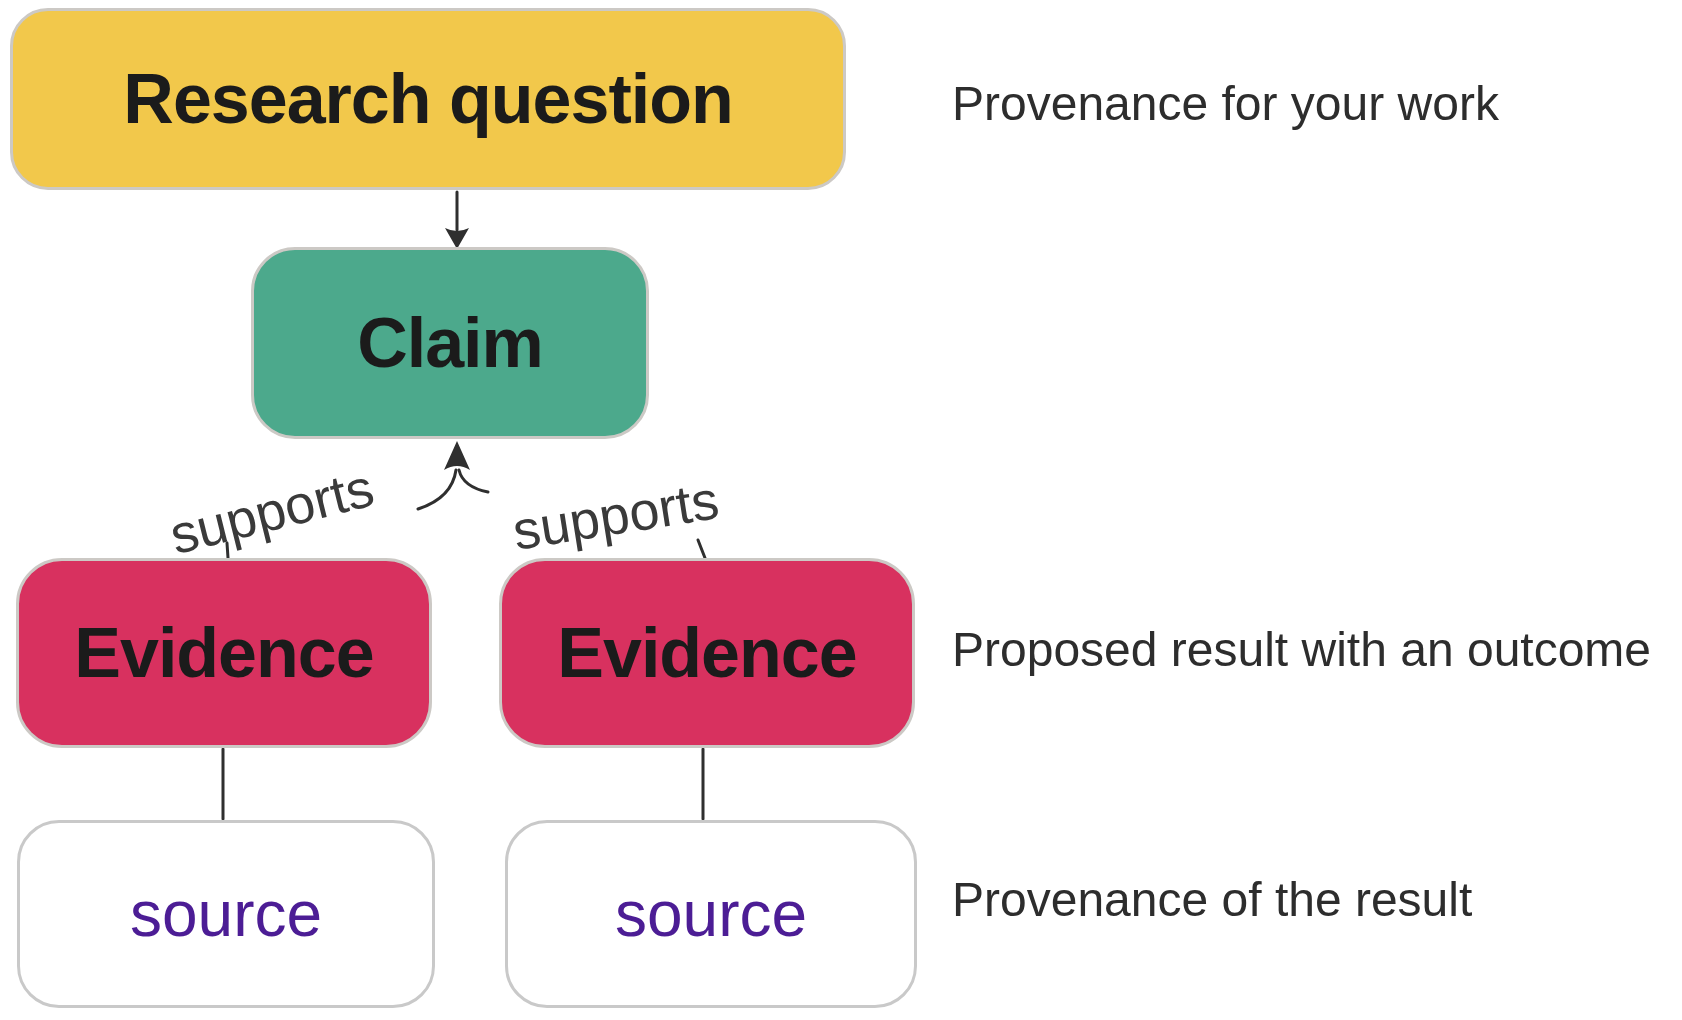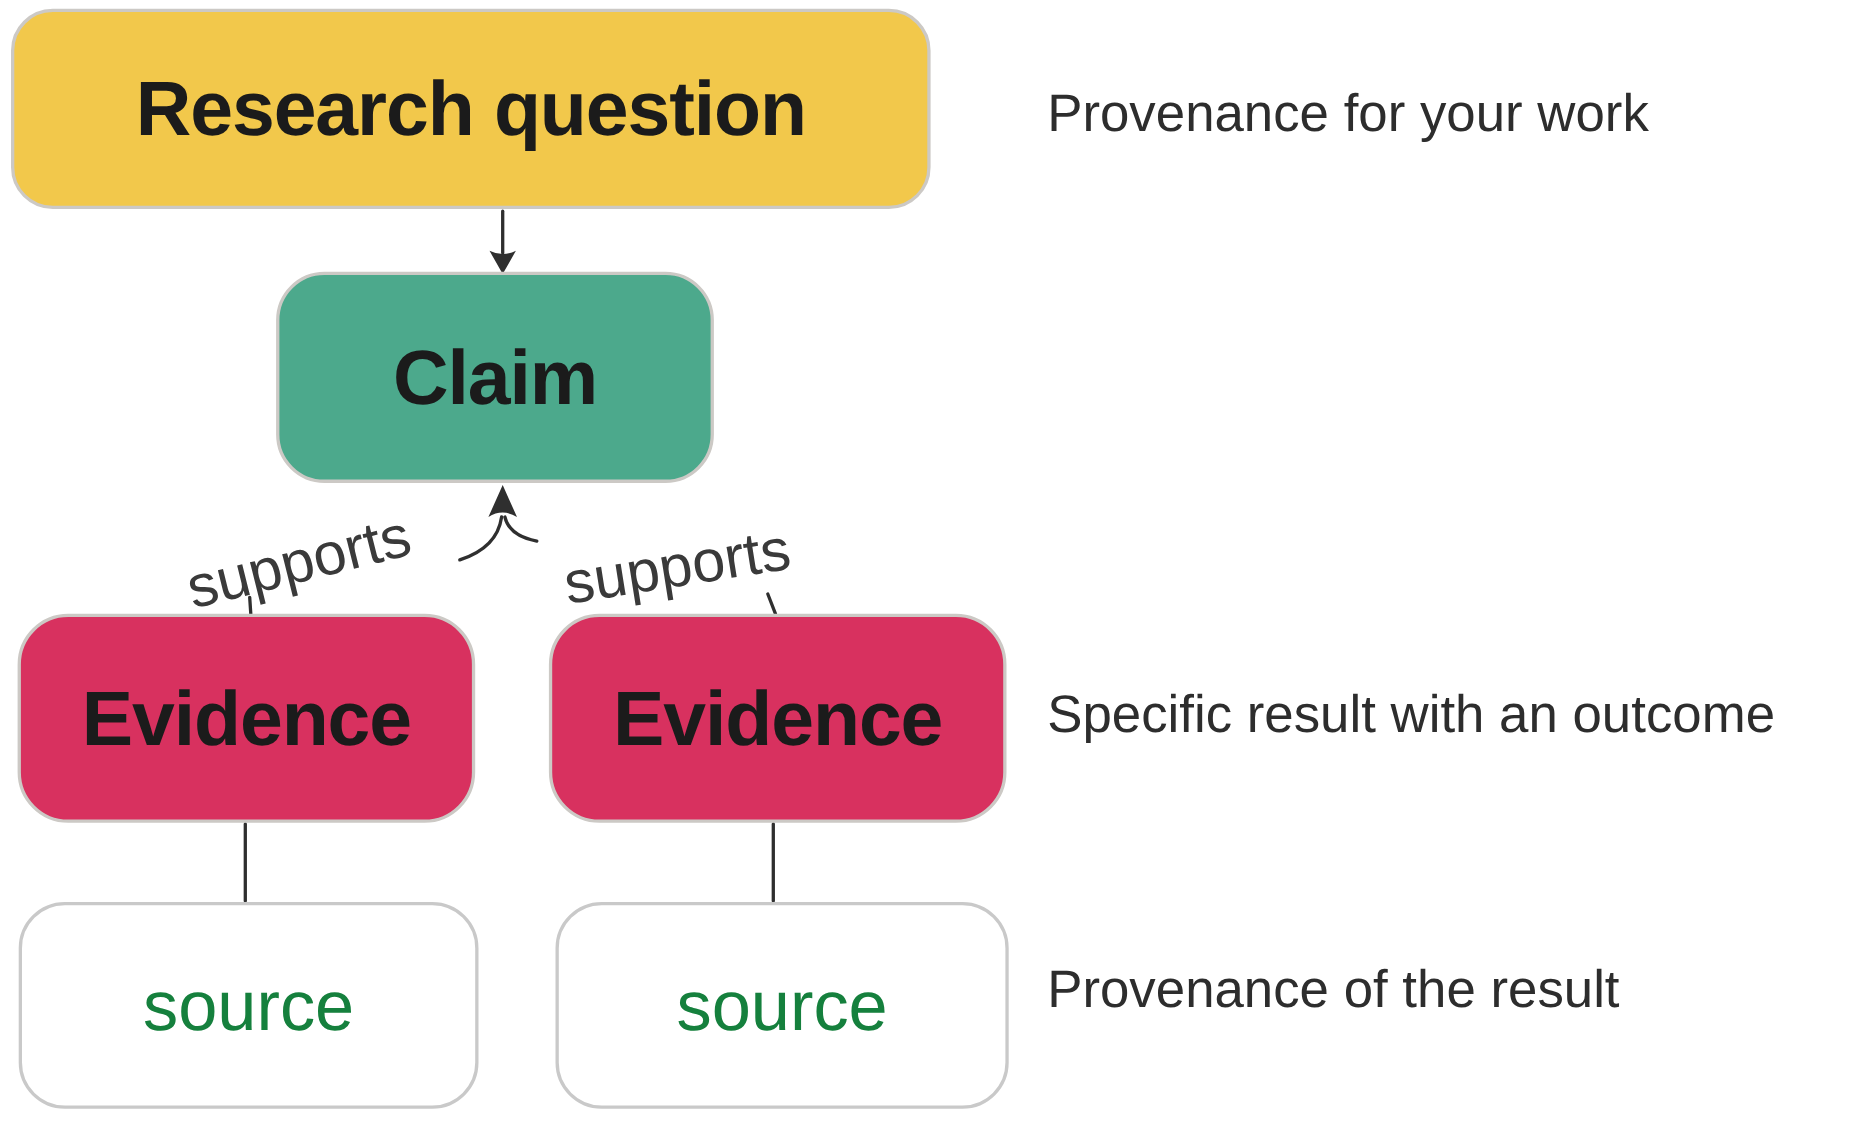--- a/index.html
+++ b/index.html
@@ -61,21 +61,21 @@
   }
   #source-node-right {
     left: 505px; top: 820px; width: 412px; height: 188px;
     background: var(--c-source-fill, #ffffff);
     border: 3px solid var(--c-source-border, #c9c9c9);
     border-radius: 42px;
   }
   .source-label {
     font-weight: 400;
     font-size: 64px;
-    color: #15803d;
+    color: #4c1d95;
     letter-spacing: 0px;
     white-space: nowrap;
   }
   .edge-label {
     position: absolute;
     font-size: 54px;
     font-weight: 400;
     color: #3a3a3a;
     white-space: nowrap;
   }
@@ -162,16 +162,16 @@
   </div>
 
   <div class="node" id="source-node-right">
     <span class="source-label">source</span>
   </div>
 
   <span class="edge-label" id="supports-left">supports</span>
   <span class="edge-label" id="supports-right">supports</span>
 
   <div class="annotation" id="annotation-research">Provenance for your work</div>
-  <div class="annotation" id="annotation-evidence">Specific result with an outcome</div>
+  <div class="annotation" id="annotation-evidence">Proposed result with an outcome</div>
   <div class="annotation" id="annotation-source">Provenance of the result</div>
 
 </div>
 
 </body></html>

